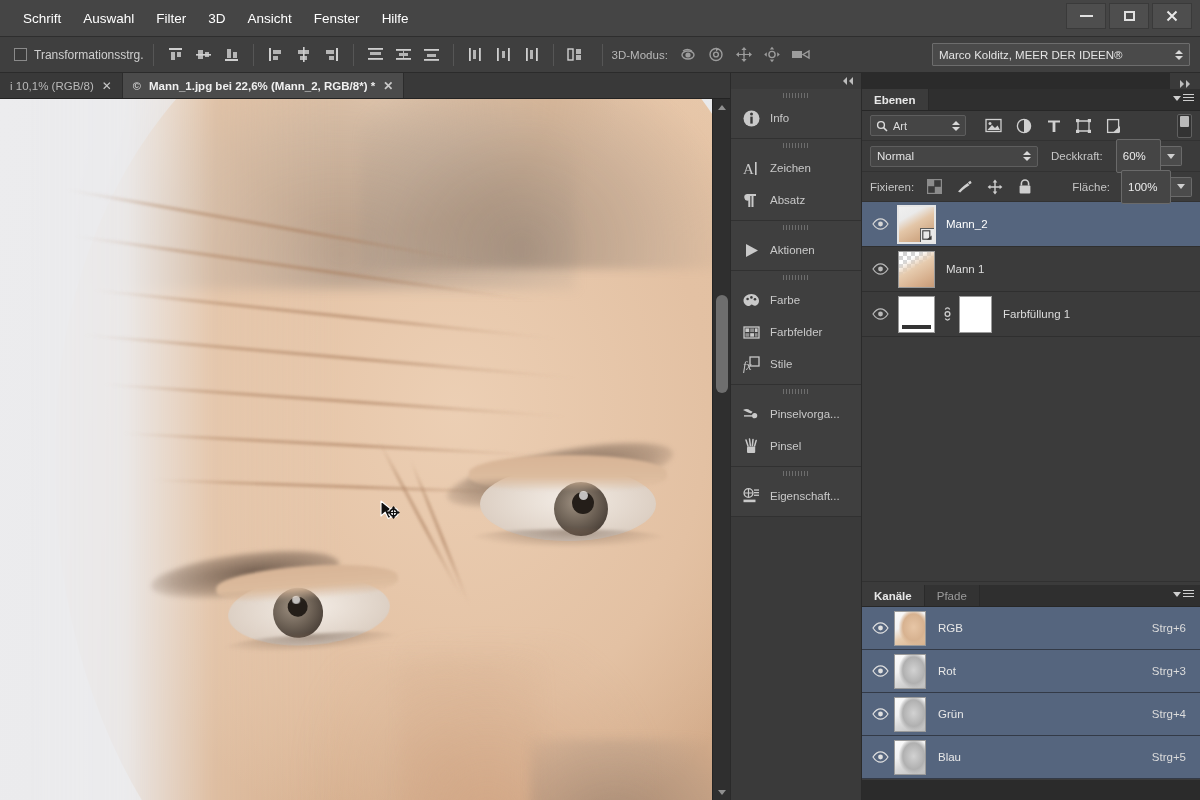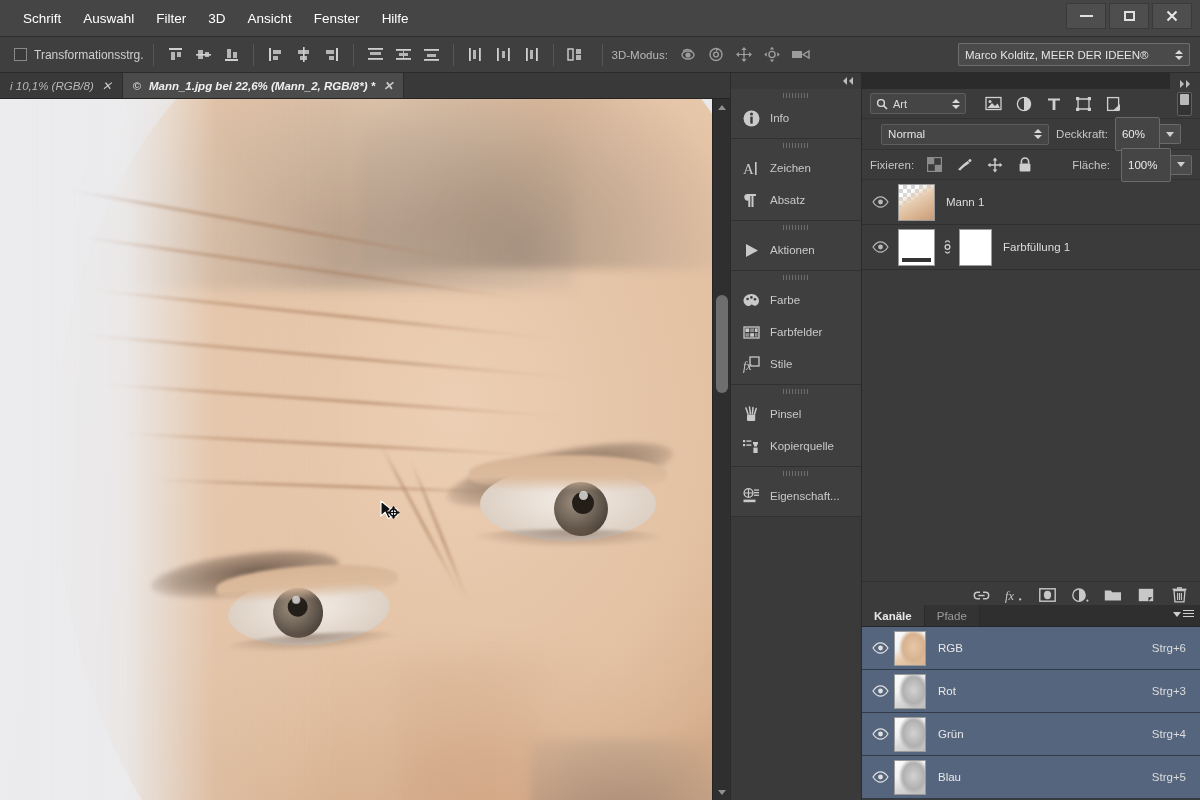--- a/index.html
+++ b/index.html
@@ -45,39 +45,38 @@
   }
   .opt-label { color: #cfcfcf; font-size: 12px; white-space: nowrap; }
   .opt-sep { width: 1px; height: 22px; background: #565656; margin: 0 9px; flex: none; }
   .align-grp { display: flex; align-items: center; gap: 3px; }
   .ico-btn {
     width: 25px; height: 24px; display: flex; align-items: center; justify-content: center;
     flex: none;
   }
   .opt-3d-label { color: #b8b8b8; font-size: 11.5px; margin-right: 8px; white-space: nowrap; }
   .opt-select {
-    position: absolute; right: 10px; top: 6px; width: 232px; height: 23px;
+    position: absolute; right: 10px; top: 6px; width: 258px; height: 23px;
     background: #4a4a4a; border: 1px solid #6d6d6d; border-radius: 1px;
     display: flex; align-items: center; padding: 0 6px;
     color: #e4e4e4; font-size: 11.5px;
   }
   .spin { margin-left: auto; display: flex; flex-direction: column; gap: 2px; }
   .spin i {
     display: block; width: 0; height: 0; border-left: 4px solid transparent;
     border-right: 4px solid transparent;
   }
   .spin .up { border-bottom: 4px solid #d8d8d8; }
   .spin .dn { border-top: 4px solid #d8d8d8; }
 
   
   .tabstrip {
     position: absolute; left: 0; top: 73px; width: 730px; height: 26px;
     background: #393939; display: flex; align-items: stretch;
     border-bottom: 1px solid #232323;
-    font-style: italic;
   }
   .doctab {
     display: flex; align-items: center; padding: 0 10px; gap: 8px;
     font-size: 11.5px; color: #b9b9b9; background: #393939;
     border-right: 1px solid #2c2c2c; white-space: nowrap;
   }
   .doctab.active { background: #4b4b4b; color: #f0f0f0; font-weight: bold; }
   .doctab .x { color: #c9c9c9; font-size: 12px; }
   .doc-badge { font-size: 11px; color: #cfcfcf; }
 
@@ -241,23 +240,22 @@
   }
   .kfilter { display: flex; align-items: center; gap: 11px; margin-left: 12px; }
   .kf-ico { width: 19px; height: 19px; display: flex; align-items: center; justify-content: center; }
   .toggle-sw {
     margin-left: auto; width: 15px; height: 24px; background: #333; border: 1px solid #606060;
     border-radius: 2px; display: flex; align-items: flex-start; justify-content: center; padding-top: 1px;
   }
   .toggle-sw i { display: block; width: 9px; height: 11px; background: #b9b9b9; border-radius: 1px; }
 
   .blend-row {
-    display: flex; align-items: center; height: 31px; padding: 0 8px; gap: 7px;
+    display: flex; align-items: center; height: 31px; padding: 0 8px; gap: 13px;
     border-bottom: 1px solid #323232;
-    justify-content: center;
   }
   .blend-select {
     width: 168px; height: 21px; background: #454545; border: 1px solid #5e5e5e; border-radius: 2px;
     display: flex; align-items: center; padding: 0 6px; color: #e2e2e2; font-size: 11.5px;
   }
   .lbl { color: #c6c6c6; font-size: 11.5px; white-space: nowrap; }
   .numfield {
     height: 34px; background: #454545; border: 1px solid #6a6a6a; border-radius: 2px;
     display: flex; align-items: center; padding: 0 6px; color: #ececec; font-size: 11.5px;
   }
@@ -701,38 +699,35 @@
       </div>
     </div>
 
     <div class="dock-grp">
       <div class="grip">
           <span></span>
         </div>
       <div class="dock-item">
         <span class="dock-ico">
           <svg width="19" height="19" viewBox="0 0 19 19">
-              <path d="M4 3 L6 9 M7.5 2 L8.4 8.6 M11 2.4 L10.4 8.6 M14.2 3.4 L12.6 9" stroke="#c9c9c9" stroke-width="1.5" fill="none" stroke-linecap="round"></path>
-              <rect x="5" y="9.4" width="8.2" height="6.6" rx="1" fill="#c9c9c9"></rect>
-            </svg>
-        </span>
-        <span>Pinsel</span>
+              <path d="M1 5 q4-2 7 0.4 l2.6 1.4 -1.6 1.8 -2.8-1Z" fill="#c9c9c9"></path>
+              <rect x="2" y="10.2" width="11" height="1.4" fill="#c9c9c9"></rect>
+              <path d="M12.6 8 a2.6 2.6 0 1 1 0.1 5.2 a2.6 2.6 0 0 1-0.1-5.2Z" fill="#c9c9c9"></path>
+            </svg>
+        </span>
+        <span>Pinselvorga...</span>
       </div>
       <div class="dock-item">
         <span class="dock-ico">
           <svg width="19" height="19" viewBox="0 0 19 19">
-              <rect x="1" y="3" width="2.2" height="2.2" fill="#c9c9c9"></rect>
-              <rect x="4.4" y="3.4" width="5" height="1.4" fill="#c9c9c9"></rect>
-              <rect x="1" y="7" width="2.2" height="2.2" fill="#c9c9c9"></rect>
-              <rect x="4.4" y="7.4" width="5" height="1.4" fill="#c9c9c9"></rect>
-              <path d="M11 5 h5 v2.6 h-1 v2 h-3 v-2 h-1Z" fill="#c9c9c9"></path>
-              <rect x="11.4" y="10.6" width="4.2" height="5.4" fill="#c9c9c9"></rect>
-            </svg>
-        </span>
-        <span>Kopierquelle</span>
+              <path d="M4 3 L6 9 M7.5 2 L8.4 8.6 M11 2.4 L10.4 8.6 M14.2 3.4 L12.6 9" stroke="#c9c9c9" stroke-width="1.5" fill="none" stroke-linecap="round"></path>
+              <rect x="5" y="9.4" width="8.2" height="6.6" rx="1" fill="#c9c9c9"></rect>
+            </svg>
+        </span>
+        <span>Pinsel</span>
       </div>
     </div>
 
     <div class="dock-grp">
       <div class="grip">
           <span></span>
         </div>
       <div class="dock-item">
         <span class="dock-ico">
           <svg width="19" height="19" viewBox="0 0 19 19">
@@ -749,20 +744,27 @@
     </div>
   </div>
 
   <div class="far-right">
     <svg width="14" height="10" viewBox="0 0 14 10">
       <path d="M2 1 L6 5 L2 9 Z M8 1 L12 5 L8 9 Z" fill="#bdbdbd"></path>
     </svg>
   </div>
 
   <div class="rpanel" style="top:89px; height:516px;">
+    <div class="panel-tabs">
+      <div class="ptab active">Ebenen</div>
+      <div class="panel-menu">
+        <span class="pm-tri"></span>
+        <span class="pm-lines"></span>
+      </div>
+    </div>
 
     <div class="filter-row">
       <div class="filter-select">
         <svg width="12" height="12" viewBox="0 0 12 12">
           <circle cx="5" cy="5" r="3.4" fill="none" stroke="#dcdcdc" stroke-width="1.4"></circle>
             <path d="M7.6 7.6 L11 11" stroke="#dcdcdc" stroke-width="1.5"></path>
         </svg>
         <span>Art</span>
         <span class="spin" style="margin-left:auto">
             <i class="up"></i>
@@ -861,20 +863,40 @@
           <span>100%</span>
         </div>
         <div class="numstep">
           <i style="width:0;height:0;border-left:4px solid transparent;border-right:4px solid transparent;border-top:5px solid #cfcfcf;display:block"></i>
         </div>
       </div>
     </div>
 
     <div class="layers-list">
 
+      <div class="layer-row sel">
+        <span class="eye-cell">
+          <svg width="17" height="12" viewBox="0 0 17 12">
+              <path d="M8.5 0.8 C12.6 0.8 16 6 16 6 s-3.4 5.2-7.5 5.2S1 6 1 6 4.4 0.8 8.5 0.8Z" fill="none" stroke="#d6d6d6" stroke-width="1.2"></path>
+              <circle cx="8.5" cy="6" r="2.4" fill="#d6d6d6"></circle>
+            </svg>
+        </span>
+        <span class="thumb-cell">
+          <span class="lthumb" style="outline:2px solid #e6e6e6; outline-offset:-1px;">
+            <span class="mini-face" style="background:linear-gradient(150deg,#f0f0f0 0%,#eaeaea 26%,#e3c6a8 48%,#d3ad8a 74%,#c59b78 100%)"></span>
+            <span class="smart-badge">
+              <svg width="11" height="11" viewBox="0 0 11 11">
+                  <rect x="0.8" y="0.8" width="7" height="8.4" fill="none" stroke="#3d3d3d" stroke-width="1.1"></rect>
+                  <path d="M4.6 9.8 l5-4.4 v4.4Z" fill="#3d3d3d"></path>
+                </svg>
+            </span>
+          </span>
+        </span>
+        <span class="layer-name">Mann_2</span>
+      </div>
 
       <div class="layer-row">
         <span class="eye-cell">
           <svg width="17" height="12" viewBox="0 0 17 12">
               <path d="M8.5 0.8 C12.6 0.8 16 6 16 6 s-3.4 5.2-7.5 5.2S1 6 1 6 4.4 0.8 8.5 0.8Z" fill="none" stroke="#b9b9b9" stroke-width="1.2"></path>
               <circle cx="8.5" cy="6" r="2.4" fill="#b9b9b9"></circle>
             </svg>
         </span>
         <span class="thumb-cell">
           <span class="lthumb checker">
@@ -946,21 +968,21 @@
     <span class="lf-ico">
       <svg width="15" height="16" viewBox="0 0 15 16">
           <path d="M2 3.6 h11 l-1 11.2 H3 Z" fill="none" stroke="#c8c8c8" stroke-width="1.3"></path>
           <rect x="0.6" y="1.6" width="13.8" height="1.6" fill="#c8c8c8"></rect>
           <rect x="5" y="0.2" width="5" height="1.6" fill="#c8c8c8"></rect>
           <path d="M5.6 6 v7 M7.5 6 v7 M9.4 6 v7" stroke="#c8c8c8" stroke-width="1.1"></path>
         </svg>
     </span>
   </div>
 
-  <div class="rpanel" style="top:605px; height:195px;">
+  <div class="rpanel" style="top:585px; height:195px;">
     <div class="panel-tabs">
       <div class="ptab active">Kanäle</div>
       <div class="ptab">Pfade</div>
       <div class="panel-menu">
         <span class="pm-tri"></span>
         <span class="pm-lines"></span>
       </div>
     </div>
 
     <div>

